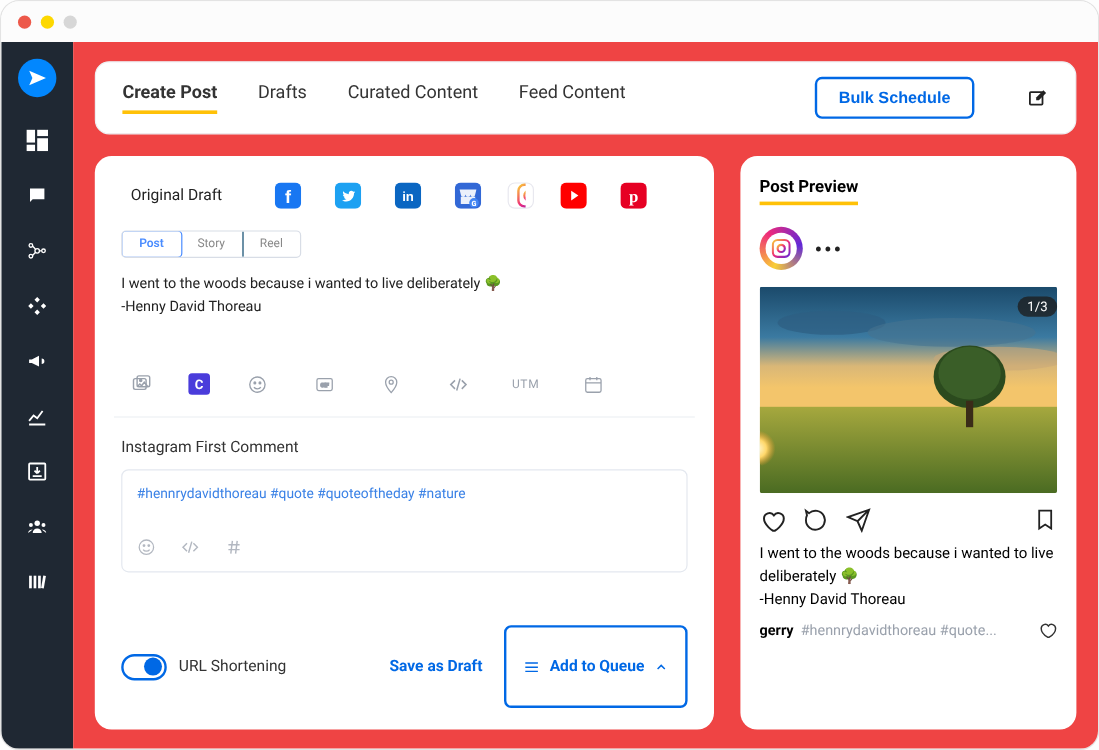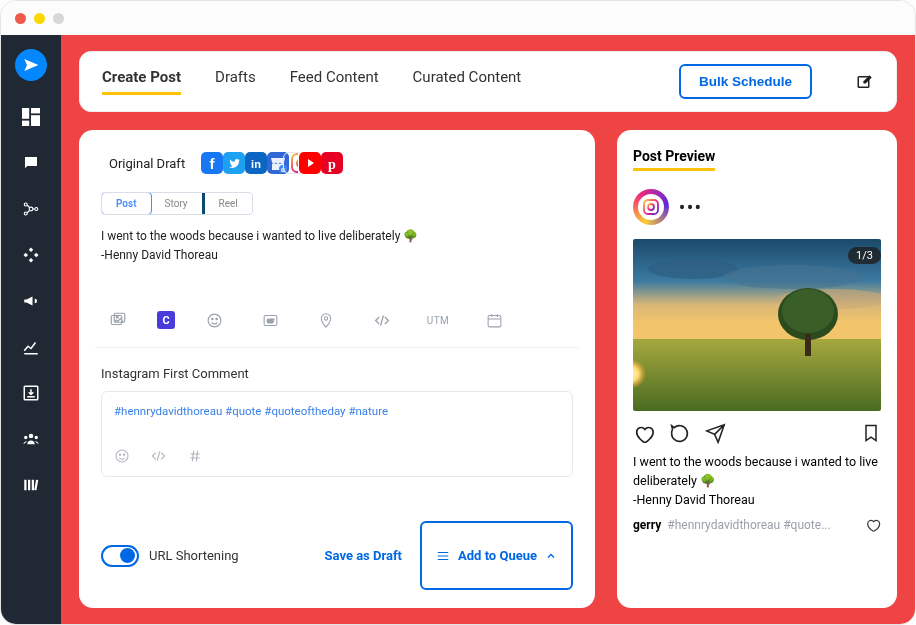--- a/index.html
+++ b/index.html
@@ -17,26 +17,26 @@
 .main { flex: 1; background: #ef4444; padding: 16px 18px; display: flex; flex-direction: column; overflow: auto;}
 .topbar { background: #fff; border: 1px solid #edf0f3; border-radius: 12px; padding: 12px 22px; display: flex; align-items: center; gap: 32px; }
 .tabs { display: flex; gap: 34px; flex: 1; font-size: 15px; color: #333; }
 .tab { cursor: pointer; padding-bottom: 6px; }
 .tab.active { font-weight: 700; border-bottom: 3px solid #ffc107; }
 .bulk { border: 2px solid #0068e5; color: #0068e5; font-weight: 700; font-size: 13.5px; padding: 8px 18px; border-radius: 6px; cursor: pointer; background:#fff;}
 .compose-icon { width: 18px; height: 18px; margin-left: 12px; color:#222; cursor:pointer;}
 .panels { display: flex; gap: 22px; margin-top: 18px; flex: 1; }
 .composer { flex: 1; background: #fff; border-radius: 14px; padding: 22px 22px 18px 22px; display:flex; flex-direction:column; }
 .preview { width: 280px; background: #fff; border-radius: 14px; padding: 18px 16px; display:flex; flex-direction:column;}
-.channel-row { display: flex; align-items: center; margin-left: 8px; }
+.channel-row { display: flex; align-items: center; gap: 28px; margin-left: 8px; }
 .channel-label { font-size: 13px; color: #222; margin-right: 16px;}
 .channel { width: 22px; height: 22px; border-radius: 5px; display:flex; align-items:center; justify-content:center; cursor:pointer; }
 .channel.active-border { border: 1px solid #e8e8ef; border-radius:6px; padding:6px; margin:-6px;}
 .post-types { display:flex; border:1px solid #d8dde6; border-radius:4px; overflow:hidden; margin-top: 18px; width: fit-content; justify-content: center;}
-.post-type { font-size: 10px; padding: 5px 14px; cursor:pointer; border-right:3px solid #0c4a6e; color:#888;}
+.post-type { font-size: 10px; padding: 5px 14px; cursor:pointer; border-right:1px solid #0c4a6e; color:#888;}
 .post-type:last-child { border-right:none;}
 .post-type.active { border: 1.5px solid #4a8cff; color:#4a8cff; font-weight:600; margin:-1px; border-radius:4px;}
 .caption { font-size: 12px; color: #222; margin-top: 12px; line-height:1.6;}
 .tool-row { display:flex; gap:22px; margin-top: 46px; align-items:center; color:#9aa1ac;}
 .tool-row .tool { width:34px; height:16px; cursor:pointer; font-size:10px; display:flex; align-items:center; justify-content:center;}
 .tool.canva { background:#4a3cdb; color:#fff; border-radius:3px; width:18px; height:18px; font-size:11px; font-weight:700;}
 .divider { height:1px; background:#edf0f3; margin: 18px -6px;}
 .section-label { font-size: 13px; color:#333; margin-bottom:10px;}
 .comment-box { border:1px solid #e4e8ef; border-radius:6px; padding: 12px; min-height: 86px;}
 .hashtags { font-size: 11.5px; color:#3b82e6;}
@@ -144,22 +144,22 @@
             <rect x="17.5" y="5" width="3" height="14" transform="rotate(10 19 12)"></rect>
           </svg>
       </div>
     </div>
 
     <div class="main">
       <div class="topbar">
         <div class="tabs">
           <div class="tab active">Create Post</div>
           <div class="tab">Drafts</div>
+          <div class="tab">Curated Content</div>
           <div class="tab">Feed Content</div>
-          <div class="tab">Curated Content</div>
         </div>
         <button class="bulk">Bulk Schedule</button>
         <div class="compose-icon">
           <svg viewBox="0 0 24 24" width="18" height="18" fill="none" stroke="#222" stroke-width="2">
               <rect x="3" y="5" width="14" height="14" rx="1"></rect>
               <path d="M18 3l3 3-8 8h-3v-3l8-8z" fill="#222" stroke="none"></path>
             </svg>
         </div>
       </div>
 

